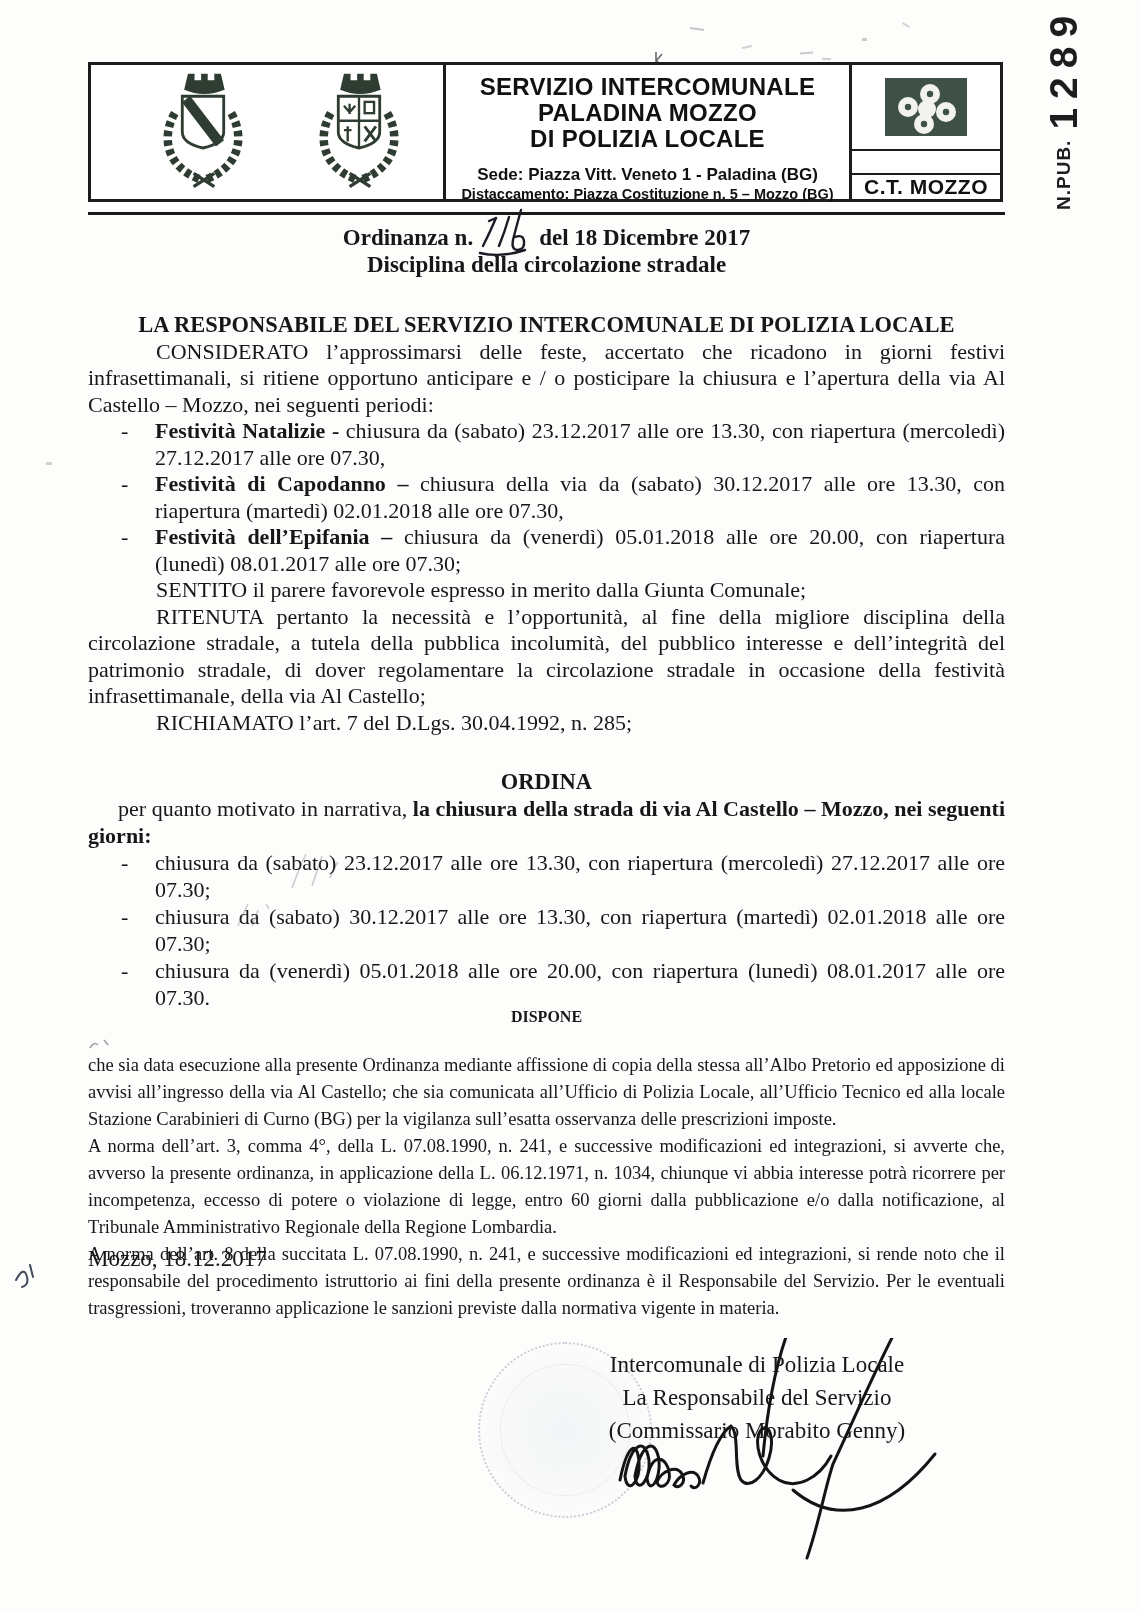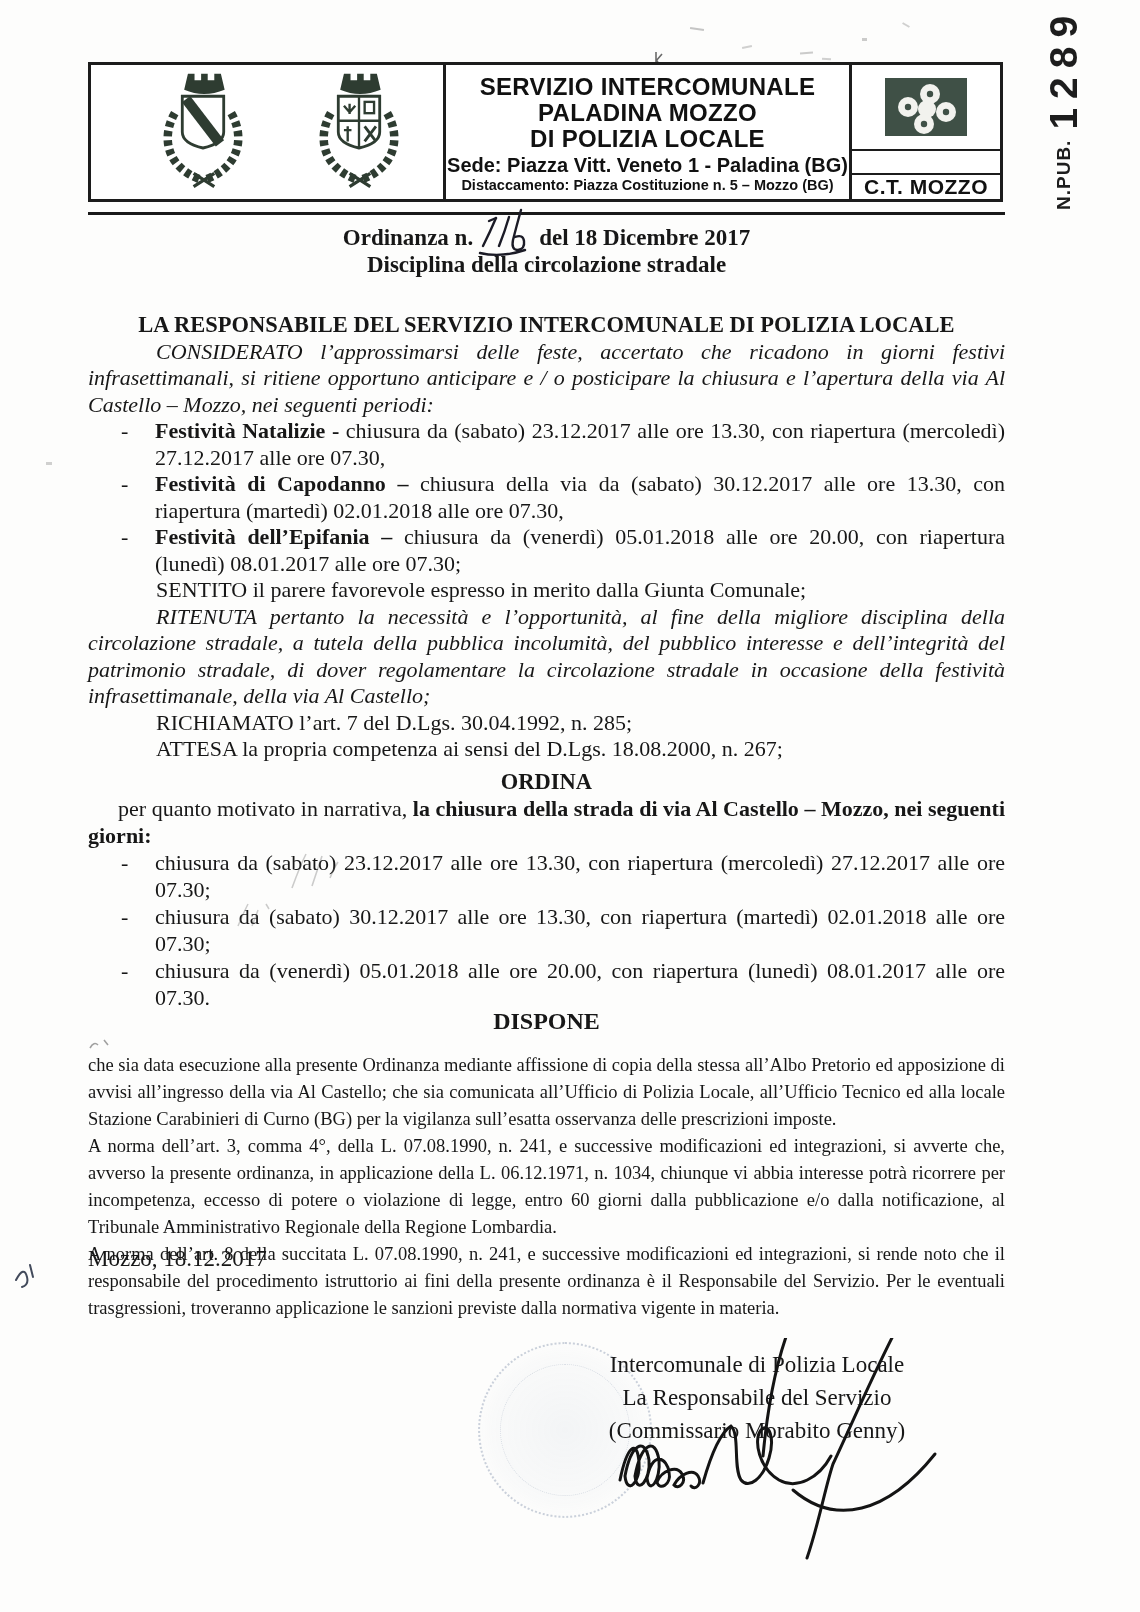--- a/index.html
+++ b/index.html
@@ -15,21 +15,21 @@
   }
   .hdr-arms {
     width:355px; box-sizing:border-box; border-right:3px solid #1c1c1c;
     display:flex; align-items:center; justify-content:center; gap:52px; padding-left:28px;
   }
   .hdr-center {
     flex:1; box-sizing:border-box; border-right:3px solid #1c1c1c;
     font-family:"Liberation Sans", sans-serif; text-align:center; padding-top:9px;
   }
   .org-line { font-size:24px; font-weight:bold; line-height:26px; letter-spacing:.3px; color:#111; }
-  .sede-line { font-size:20px; font-weight:bold; line-height:21px; margin-top:3px; color:#111; }
+  .sede-line { font-size:17px; font-weight:bold; line-height:21px; margin-top:12px; color:#111; }
   .dist-line { font-size:14.5px; font-weight:bold; line-height:19px; color:#111; }
   .hdr-right { width:148px; display:flex; flex-direction:column; }
   .logo-area { height:86px; display:flex; align-items:center; justify-content:center; }
   .hdr-right-sep { height:22px; border-top:2.5px solid #1c1c1c; border-bottom:2.5px solid #1c1c1c; }
   .ct-row {
     flex:1; display:flex; align-items:center; justify-content:center;
     font-family:"Liberation Sans", sans-serif; font-weight:bold; font-size:21px; letter-spacing:.5px; color:#111;
   }
   .hdr-rule { position:absolute; left:88px; top:212px; width:917px; height:3px; background:#191919; }
   
@@ -44,27 +44,27 @@
   
   .title-block { position:absolute; left:88px; top:224px; width:917px; text-align:center; }
   .title-line1 { font-size:23px; font-weight:bold; line-height:27px; display:flex; justify-content:center; align-items:flex-end; }
   .hand-slot { position:relative; width:58px; height:27px; margin:0 4px; }
   .hand-num-svg { position:absolute; left:-2px; top:-18px; }
   .title-line2 { font-size:23px; font-weight:bold; line-height:27px; }
   
   .groupA { position:absolute; left:88px; top:312px; width:917px; font-size:22px; line-height:26.5px; }
   .groupB { position:absolute; left:88px; top:768px; width:917px; font-size:22px; line-height:27px; }
   .body-heading { text-align:center; font-weight:bold; margin:0; font-size:22.5px; }
-  .para { margin:0; text-align:justify; text-indent:68px;font-style:italic; }
+  .para { margin:0; text-align:justify; text-indent:68px; }
   .para-noj { margin:0; text-indent:68px; }
   .li { display:flex; }
   .li .dash { flex:0 0 67px; padding-left:33px; box-sizing:border-box; }
   .li .txt { flex:1; text-align:justify; }
   .ordina-intro { margin:0; text-align:justify; text-indent:30px; }
-  .dispone-heading { position:absolute; left:88px; top:1008px; width:917px; text-align:center; font-weight:bold; font-size:24px; margin:0; }
+  .dispone-heading { position:absolute; left:88px; top:1008px; width:917px; text-align:center; font-weight:bold; font-size:16px; margin:0; }
   
   .smallprint { position:absolute; left:88px; top:1052px; width:917px; font-size:18.5px; line-height:27px; }
   .smallprint p { margin:0; text-align:justify; }
   .smallprint .sp2 { }
   
   .place-date { position:absolute; left:88px; top:1246px; font-size:23px; }
   .sig-block { position:absolute; left:590px; top:1348px; width:334px; text-align:center; font-size:23px; line-height:33px; }
   .sig-svg { position:absolute; left:535px; top:1338px; pointer-events:none; }
   .stamp-faint {
     position:absolute; left:478px; top:1342px; width:170px; height:172px; border-radius:50%;
@@ -193,21 +193,20 @@
       <span class="txt"><b>Festività di Capodanno –</b><span> chiusura della via da (sabato) 30.12.2017 alle ore 13.30, con riapertura (martedì) 02.01.2018 alle ore 07.30,</span></span>
     </div>
     <div class="li">
       <span class="dash">-</span>
       <span class="txt"><b>Festività dell’Epifania –</b><span> chiusura da (venerdì) 05.01.2018 alle ore 20.00, con riapertura (lunedì) 08.01.2017 alle ore 07.30;</span></span>
     </div>
 
     <p class="para-noj">SENTITO il parere favorevole espresso in merito dalla Giunta Comunale;</p>
     <p class="para">RITENUTA pertanto la necessità e l’opportunità, al fine della migliore disciplina della circolazione stradale, a tutela della pubblica incolumità, del pubblico interesse e dell’integrità del patrimonio stradale, di dover regolamentare la circolazione stradale in occasione della festività infrasettimanale, della via Al Castello;</p>
     <p class="para-noj">RICHIAMATO l’art. 7 del D.Lgs. 30.04.1992, n. 285;</p>
-    <p class="para-noj">ATTESA la propria competenza ai sensi del D.Lgs. 18.08.2000, n. 267;</p>
   </div>
 
   <div class="groupB">
     <p class="body-heading">ORDINA</p>
     <p class="ordina-intro"><span>per quanto motivato in narrativa, </span><b>la chiusura della strada di via Al Castello – Mozzo, nei seguenti giorni:</b></p>
 
     <div class="li">
       <span class="dash">-</span>
       <span class="txt">chiusura da (sabato) 23.12.2017 alle ore 13.30, con riapertura (mercoledì) 27.12.2017 alle ore 07.30;</span>
     </div>

